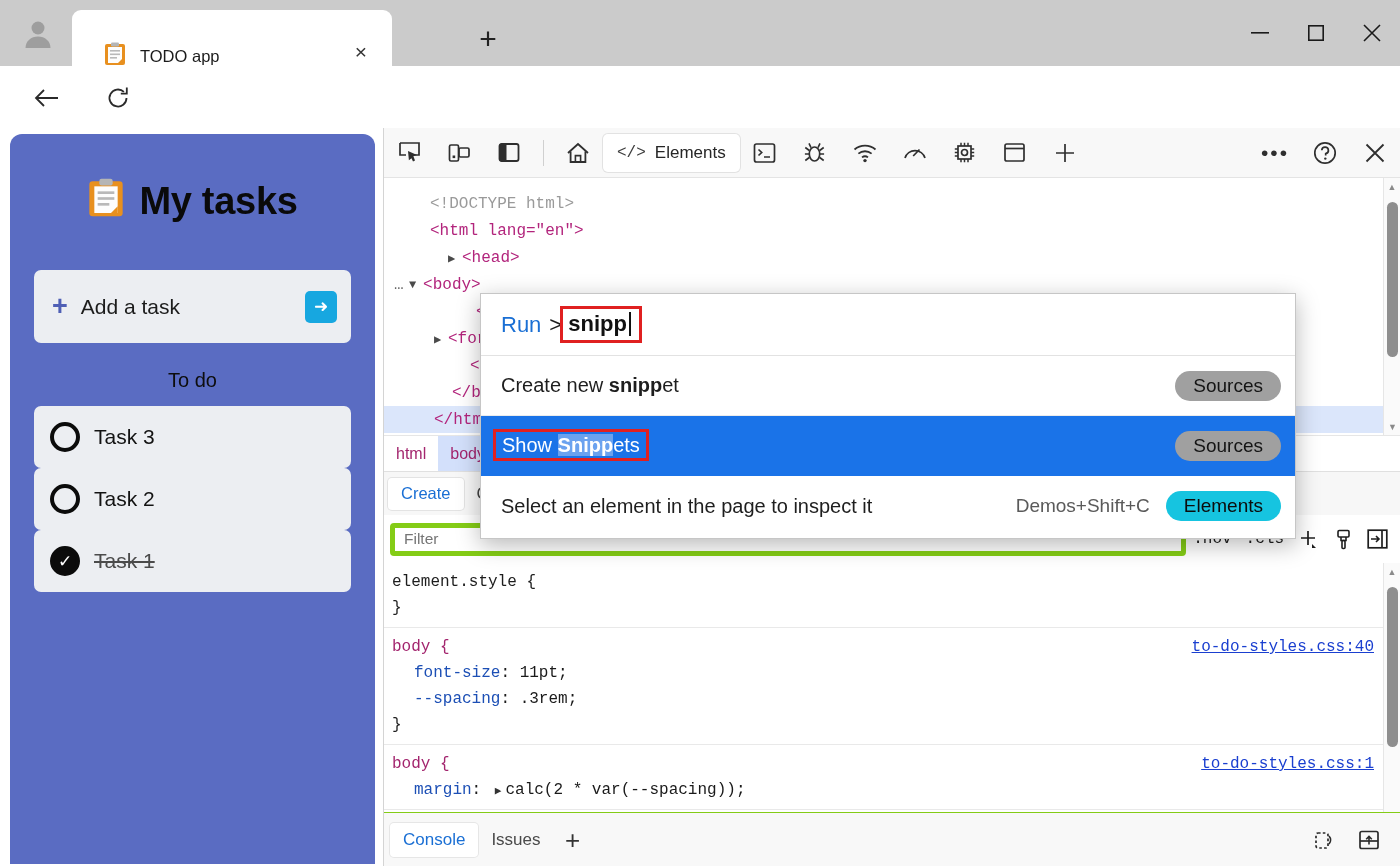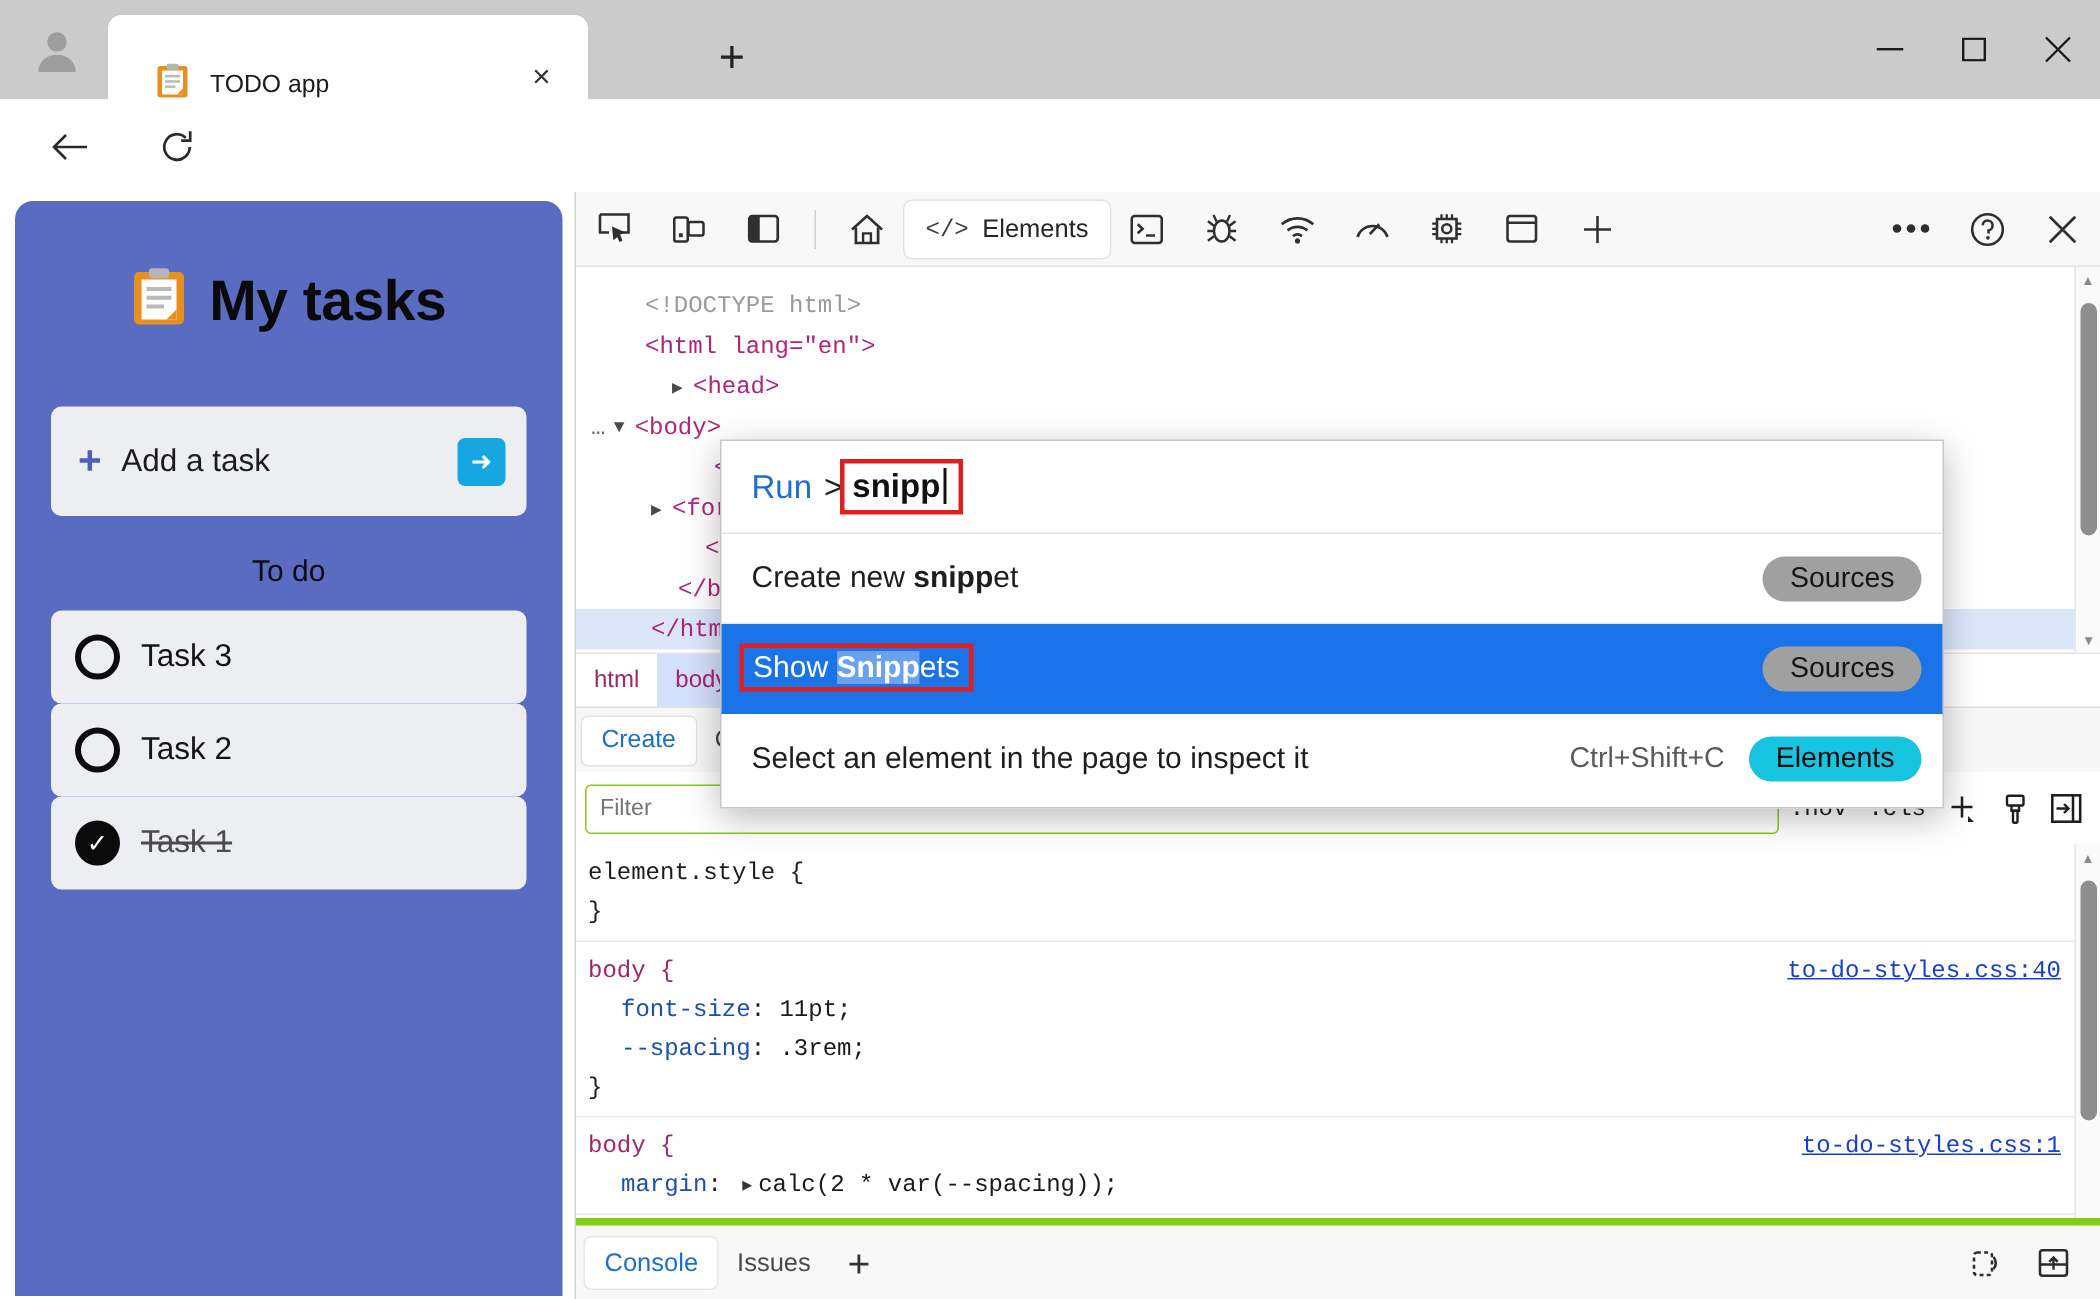--- a/index.html
+++ b/index.html
@@ -102,21 +102,21 @@
   .crumb { height: 36px; display: flex; align-items: center; padding: 0 12px; font-size: 16px; color: #a3256e; font-family: "Liberation Sans", sans-serif; }
   .crumb.sel { background: #d3e0fb; }
 
   
   .style-tabs { position: absolute; left: 0; top: 293px; width: 1017px; height: 44px; background: #f7f7f7; border-top: 1px solid #e0e0e0; display: flex; align-items: center; padding-left: 4px; }
   .st-tab { height: 32px; display: flex; align-items: center; padding: 0 13px; font-size: 16.5px; color: #404040; border-radius: 4px; }
   .st-tab.active { background: #fff; color: #1a6fd4; box-shadow: 0 0 0 1px #e3e3e3; }
 
   .filter-row { position: absolute; left: 0; top: 337px; width: 1017px; height: 48px; background: #fff; display: flex; align-items: center; padding: 0 6px 0 6px; }
   .filter-input {
-    flex: 1 1 auto; height: 33px; border: 1px solid #84cc16; border-radius: 4px;
+    flex: 1 1 auto; height: 33px; border: 5px solid #84cc16; border-radius: 4px;
     background: #fff; font-size: 15.5px; color: #888; padding: 0 9px; font-family: "Liberation Sans", sans-serif;
   }
   .filter-tool { height: 34px; min-width: 34px; padding: 0 7px; display: flex; align-items: center; justify-content: center; font-family: "Liberation Mono", monospace; font-size: 16px; color: #1e1e1e; }
 
   .rules {
     position: absolute; left: 0; top: 385px; width: 1000px; height: 272px;
     background: #fff; overflow: hidden;
     font-family: "Liberation Mono", monospace; font-size: 16px; color: #1d1d1d;
   }
   .rule { position: relative; padding: 6px 0 6px 8px; border-bottom: 1px solid #e9e9e9; }
@@ -130,21 +130,21 @@
   .tri-inline { font-size: 11px; color: #333; margin: 0 4px; }
 
   
   .sb { position: absolute; width: 17px; background: #fafafa; border-left: 1px solid #e6e6e6; }
   .sb-arrow { height: 17px; display: flex; align-items: center; justify-content: center; font-size: 9px; color: #8a8a8a; }
   .sb-thumb { position: absolute; left: 3px; width: 11px; border-radius: 6px; background: #8e8e8e; }
   .sb-top { right: 0; top: 0; height: 257px; }
   .sb-styles { right: 0; top: 385px; height: 272px; }
 
   
-  .drawer { position: absolute; left: 0; bottom: 0; width: 1017px; height: 54px; background: #f8f8f8; border-top: 5px solid #84cc16; display: flex; align-items: center; padding-left: 6px; }
+  .drawer { position: absolute; left: 0; bottom: 0; width: 1017px; height: 54px; background: #f8f8f8; border-top: 1px solid #84cc16; display: flex; align-items: center; padding-left: 6px; }
   .dw-tab { height: 34px; display: flex; align-items: center; padding: 0 13px; font-size: 17px; color: #4a4a4a; border-radius: 4px; }
   .dw-tab.active { background: #fff; color: #1a6fd4; box-shadow: 0 0 0 1px #e6e6e6; }
   .dw-plus { width: 38px; height: 34px; display: flex; align-items: center; justify-content: center; font-size: 26px; color: #333; font-weight: 300; line-height: 1; }
   .dw-right { margin-left: auto; display: flex; align-items: center; padding-right: 10px; }
   .dw-ico { width: 44px; height: 36px; display: flex; align-items: center; justify-content: center; color: #2b2b2b; }
 
   
   .palette {
     position: absolute; left: 480px; top: 165px; width: 816px; height: 246px;
     background: #fff; border: 1px solid #c6c6c6; box-shadow: 0 6px 22px rgba(0,0,0,.28);
@@ -554,19 +554,19 @@
         <span class="pal-badge">Sources</span>
       </div>
 
       <div class="pal-row selected">
         <span class="pal-label"><span class="pal-hlbox"><span>Show </span><b class="pal-hl">Snipp</b><span>ets</span></span></span>
         <span class="pal-badge">Sources</span>
       </div>
 
       <div class="pal-row" style="border-bottom:none">
         <span class="pal-label"><span>Select an element in the page to inspect it</span></span>
-        <span class="pal-shortcut">Ctrl+Shift+C</span>
+        <span class="pal-shortcut">Demos+Shift+C</span>
         <span class="pal-badge elements" style="margin-left:16px">Elements</span>
       </div>
     </div>
 
   </div>
 </div>
 
 </body></html>

